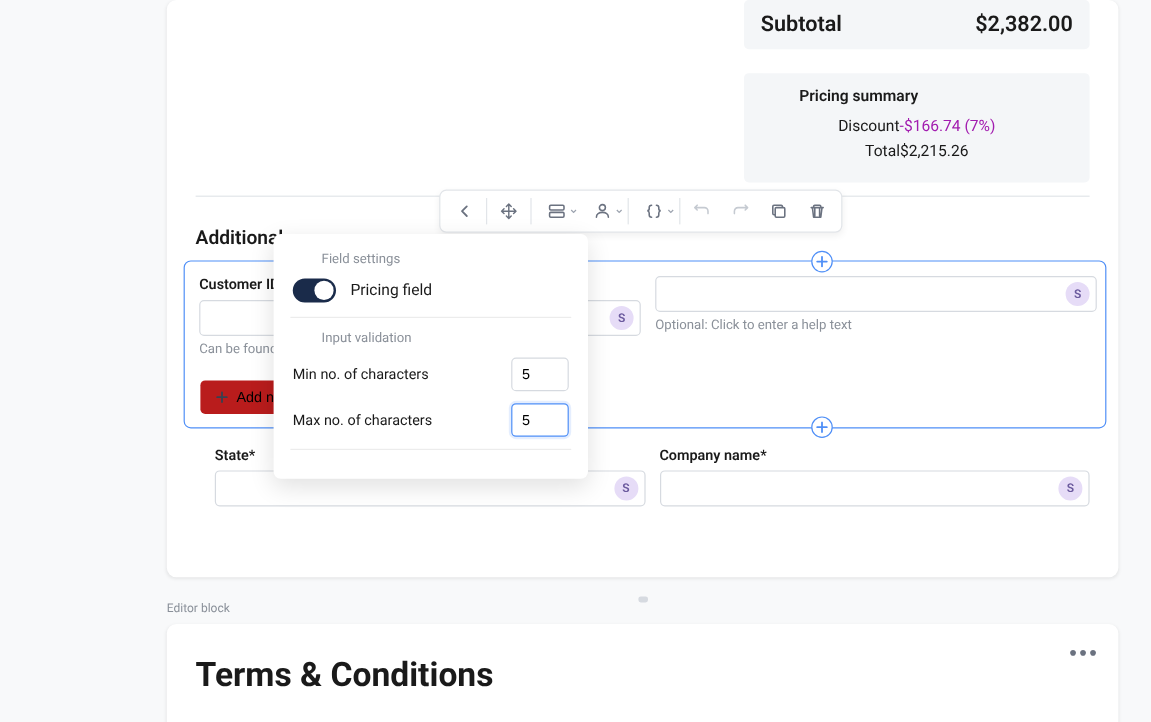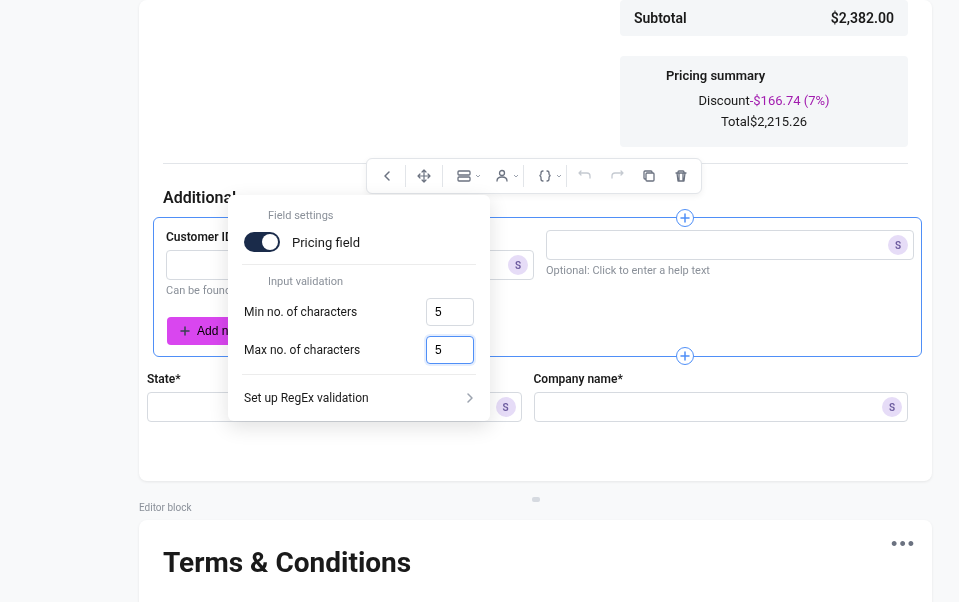--- a/index.html
+++ b/index.html
@@ -1,20 +1,20 @@
 <!DOCTYPE html>
 <html><head>
 <meta charset="utf-8">
 <style>
 * { box-sizing: border-box; margin: 0; padding: 0; }
 body { font-family: -apple-system, BlinkMacSystemFont, "Segoe UI", Roboto, sans-serif; background: #f8f9fa; color: #1a1a1a; font-size: 13px; }
 .page { width: 959px; height: 602px; position: relative; overflow: hidden; }
 .main-card { position: absolute; left: 139px; top: 0; width: 793px; background: #fff; border-radius: 8px; box-shadow: 0 1px 3px rgba(0,0,0,0.08); }
 .pricing-box { position: absolute; right: 24px; top: 0; width: 288px; }
-.subtotal-row { display: flex; justify-content: space-between; padding: 10px 14px; background: #f4f6f8; border-radius: 4px; font-weight: 600; font-size: 14px; }
+.subtotal-row { display: flex; justify-content: space-between; padding: 10px 14px; background: #f4f6f8; border-radius: 4px; font-weight: 600; font-size: 18px; }
 .summary-box { margin-top: 20px; background: #f4f6f8; border-radius: 4px; padding: 12px 14px; }
 .summary-title { font-weight: 600; font-size: 13px; margin-bottom: 10px; padding-left: 32px; }
 .summary-row { display: flex; justify-content: center; font-size: 13px; margin: 6px 0; }
 .discount-val { color: #a21caf; }
 .total-row { font-weight: 400; }
 .divider { position: absolute; left: 24px; right: 24px; top: 163px; border-top: 1px solid #e2e5e9; }
 .toolbar { position: absolute; left: 366px; top: 158px; background: #fff; border: 1px solid #e2e5e9; border-radius: 6px; display: flex; align-items: center; padding: 4px; height: 36px; box-shadow: 0 2px 6px rgba(0,0,0,0.06); }
 .toolbar-btn { width: 32px; height: 28px; display: flex; align-items: center; justify-content: center; background: none; border: none; border-radius: 4px; cursor: pointer; color: #6b7280; position: relative; }
 .toolbar-sep { width: 1px; height: 22px; background: #e2e5e9; margin: 0 2px; }
 .toolbar-caret { position: absolute; right: 2px; top: 50%; transform: translateY(-50%); }
@@ -25,22 +25,22 @@
 .add-circle.bottom { bottom: -9px; }
 .field-col { position: absolute; width: 368px; }
 .field-col.left { left: 12px; top: 12px; }
 .field-col.right { left: 392px; top: 12px; }
 .field-label { font-size: 12px; font-weight: 600; margin-bottom: 6px; display: block; }
 .asterisk::after { content: "*"; }
 .field-input { width: 100%; height: 30px; border: 1px solid #d6dae0; border-radius: 4px; padding: 0 34px 0 8px; font-size: 13px; }
 .field-input-wrap { position: relative; }
 .s-badge { position: absolute; right: 6px; top: 50%; transform: translateY(-50%); width: 20px; height: 20px; background: #e6dcf7; color: #6b5a9e; border-radius: 50%; display: flex; align-items: center; justify-content: center; font-size: 10px; font-weight: 600; }
 .help-text { font-size: 11px; color: #8a9099; margin-top: 4px; }
-.add-new-btn { position: absolute; left: 13px; bottom: 11px; background: #d946ef; border: none; border-radius: 4px; padding: 7px 12px; font-size: 12px; display: flex; align-items: center; gap: 6px; cursor: pointer; }
-.row2 { position: absolute; left: 8px; top: 372px; right: 24px; display: flex; gap: 12px; }
+.add-new-btn { position: absolute; left: 13px; bottom: 11px; background: #b91c1c; border: none; border-radius: 4px; padding: 7px 12px; font-size: 12px; display: flex; align-items: center; gap: 6px; cursor: pointer; }
+.row2 { position: absolute; left: 40px; top: 372px; right: 24px; display: flex; gap: 12px; }
 .col2 { flex: 1; }
 .popover { position: absolute; left: 228px; top: 195px; width: 262px; background: #fff; border-radius: 6px; box-shadow: 0 6px 20px rgba(0,0,0,0.12); padding: 14px 16px; z-index: 20; }
 .popover-label { font-size: 11px; color: #8a9099; margin-bottom: 10px; margin-left: 24px; }
 .toggle-row { display: flex; align-items: center; gap: 12px; margin-bottom: 12px; }
 .toggle { width: 36px; height: 20px; background: #1a2b4a; border-radius: 10px; position: relative; cursor: pointer; }
 .toggle-knob { position: absolute; right: 2px; top: 2px; width: 16px; height: 16px; background: #fff; border-radius: 50%; }
 .popover-sep { border-top: 1px solid #ececec; margin: 8px -2px 10px; }
 .validation-row { display: flex; justify-content: space-between; align-items: center; margin: 10px 0; font-size: 12px; }
 .num-input { width: 48px; height: 28px; border: 1px solid #d6dae0; border-radius: 4px; padding: 0 8px; font-size: 12px; text-align: left; }
 .num-input.active { border: 1.5px solid #4f8ff7; box-shadow: 0 0 0 2px rgba(79,143,247,0.15); }
@@ -210,26 +210,20 @@
   <div class="popover-label">Input validation</div>
   <div class="validation-row">
     <span>Min no. of characters</span>
     <input class="num-input" value="5" style="">
   </div>
   <div class="validation-row">
     <span>Max no. of characters</span>
     <input class="num-input active" value="5" style="">
   </div>
   <div class="popover-sep"></div>
-  <div class="regex-row">
-    <span>Set up RegEx validation</span>
-    <svg width="8" height="12" viewBox="0 0 8 12">
-          <path d="M2 2l4 4-4 4" stroke="#9ca3af" stroke-width="1.5" fill="none" stroke-linecap="round" stroke-linejoin="round"></path>
-        </svg>
-  </div>
 </div>
 
 <div class="center-dot"></div>
 
 <div class="editor-block-label">Editor block</div>
 
 <div class="terms-card">
   <button class="more-btn">•••</button>
   <div class="terms-title">Terms &amp; Conditions</div>
 </div>

